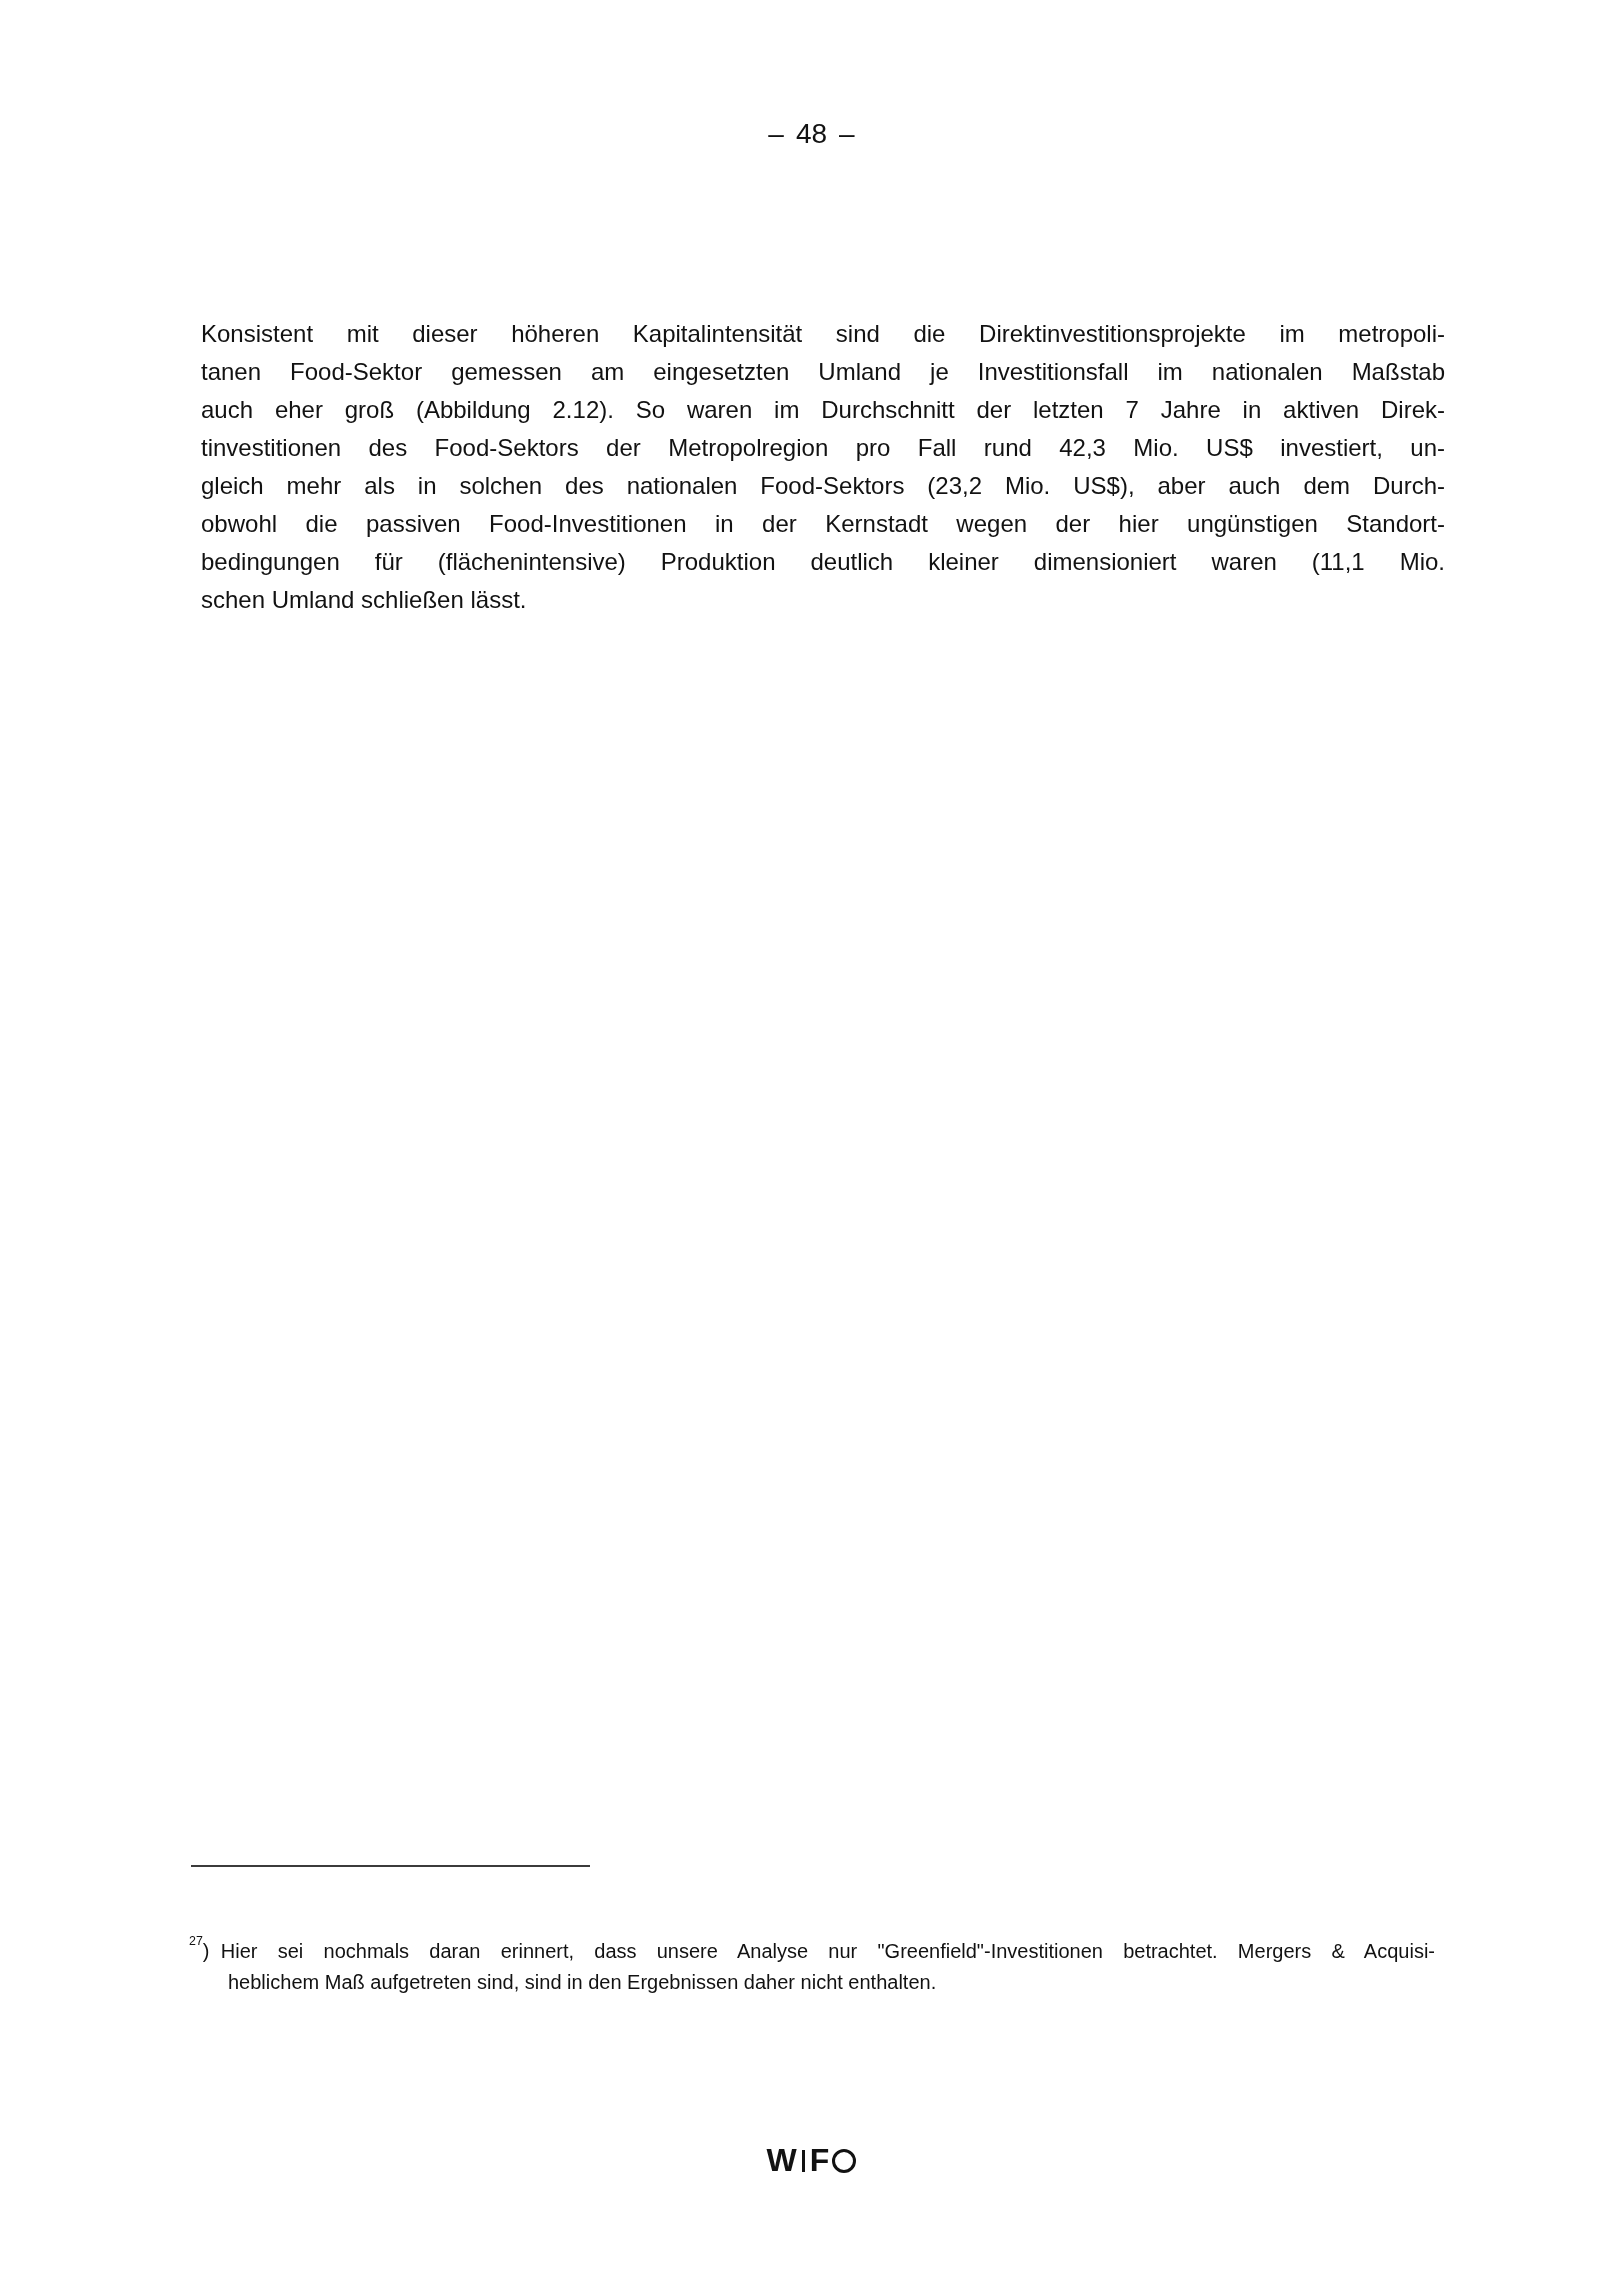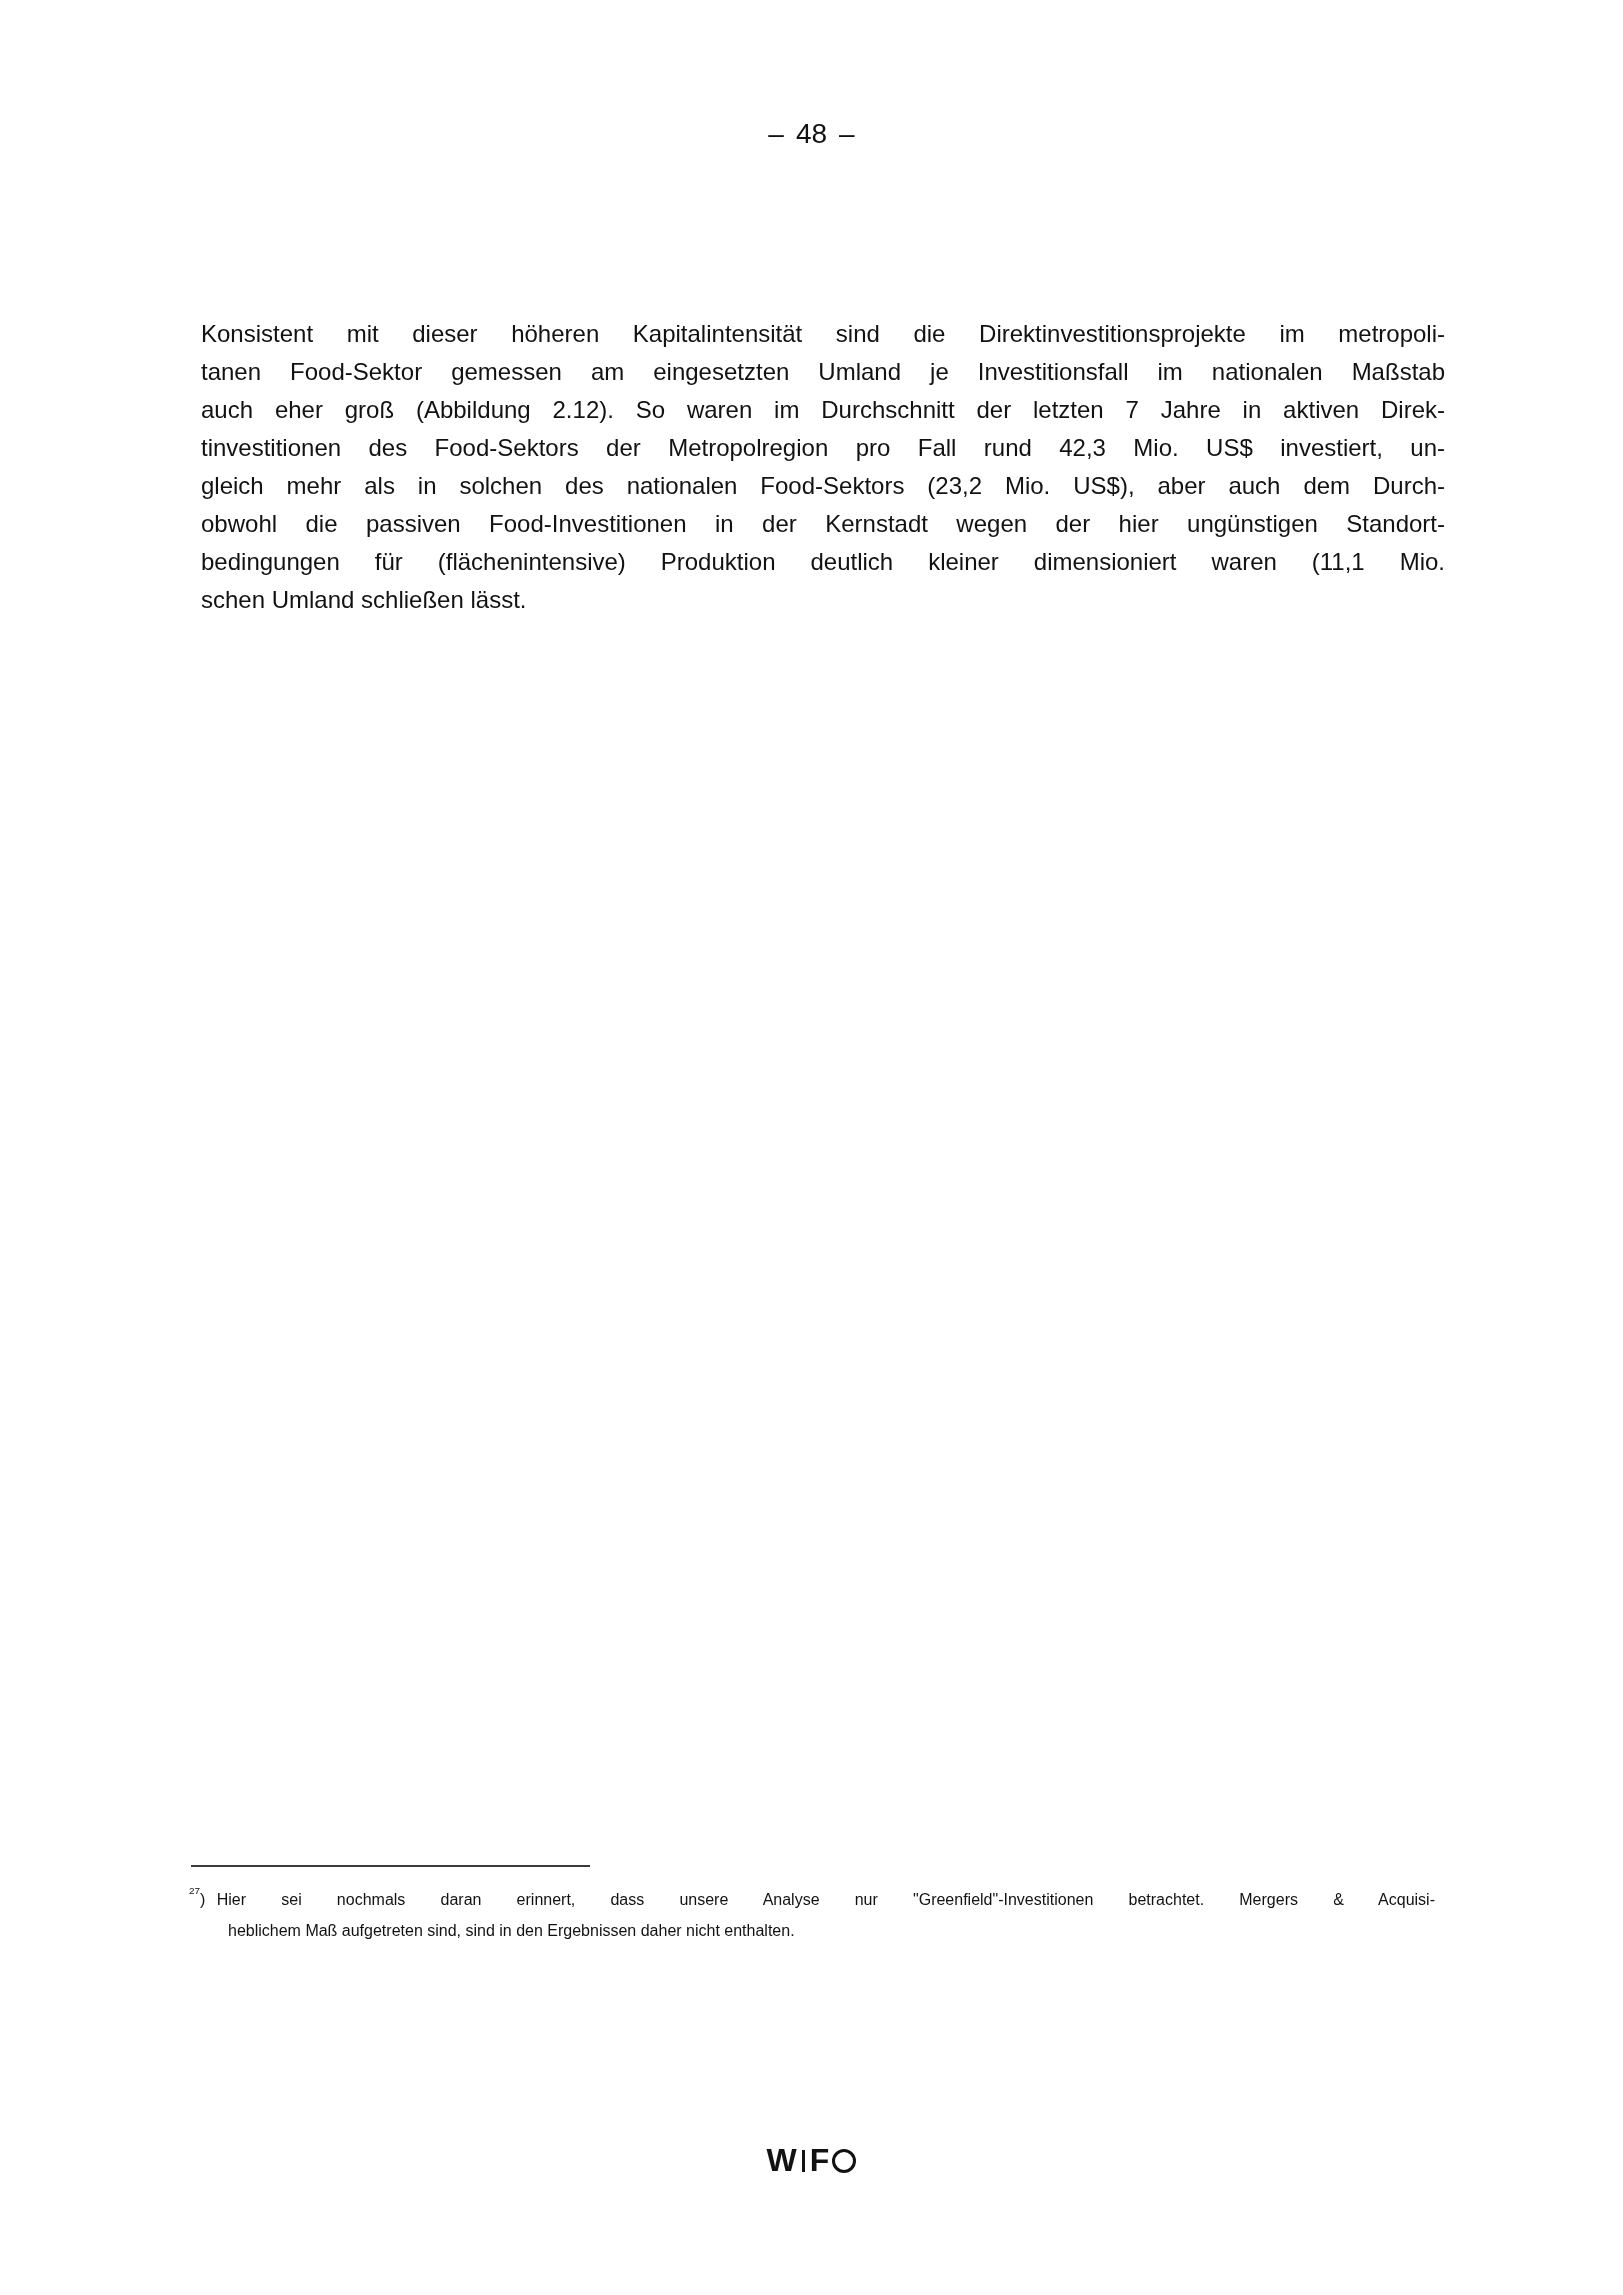--- a/index.html
+++ b/index.html
@@ -36,22 +36,22 @@
     line-height: 0;
     position: relative; top: -0.45em;
   }
 
   
   .footnote-rule {
     position: absolute; left: 191px; top: 1865px;
     width: 399px; height: 2.4px; background: #3b3b3b;
   }
   .footnote {
-    position: absolute; left: 189px; top: 1884px; width: 1246px;
-    font-size: 16px; line-height: 31px;
+    position: absolute; left: 189px; top: 1936px; width: 1246px;
+    font-size: 20px; line-height: 31px;
   }
   .fnline {
     text-align: justify;
     text-align-last: justify;
   }
   .fnline--last {
     text-align-last: left;
     margin-left: 39px;
   }
   .fn-close { margin-right: 11.4px; }

